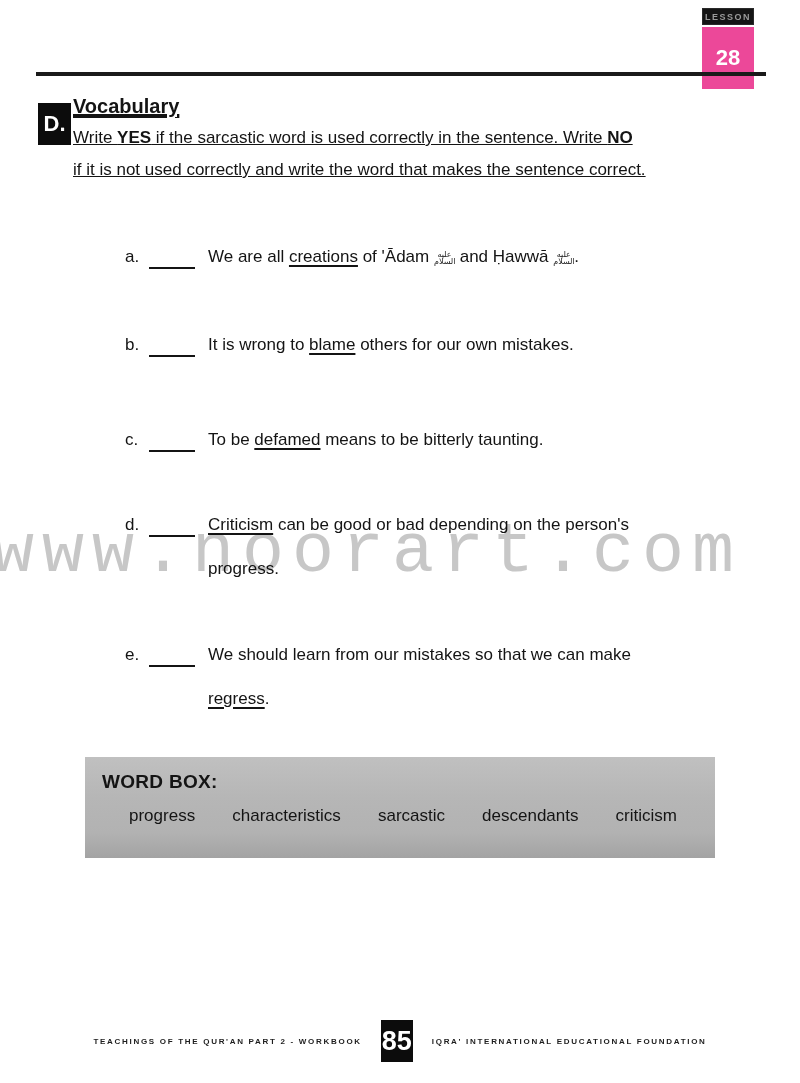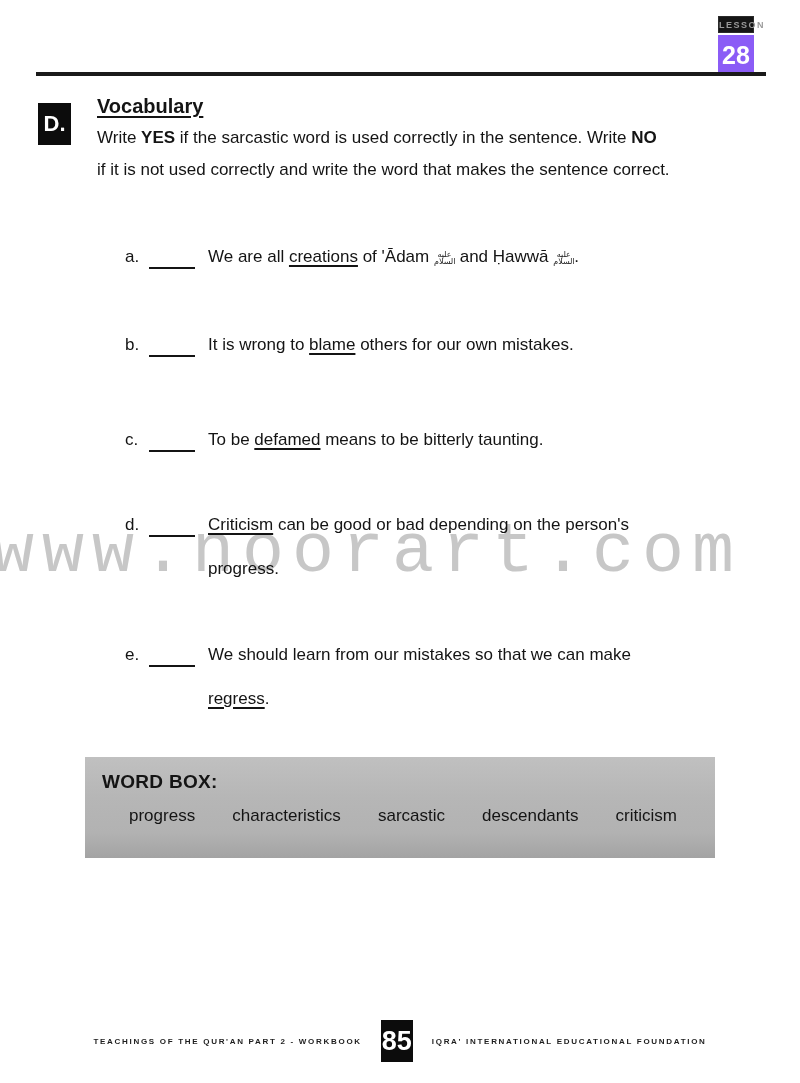--- a/index.html
+++ b/index.html
@@ -8,44 +8,44 @@
     width: 800px;
     height: 1083px;
     margin: 0 auto;
     background: #ffffff;
     font-family: "Liberation Sans", sans-serif;
     color: #141414;
     overflow: hidden;
   }
 
   
-  .lesson-badge { position: absolute; top: 16px; right: 46px; width: 36px; text-align: center; }
+  .lesson-badge { position: absolute; top: 8px; right: 46px; width: 52px; text-align: center; }
   .lesson-label {
     background: #151515; color: #9a9a9a;
     font-size: 9px; font-weight: bold; letter-spacing: 1.5px;
     padding: 3px 0 2px; margin-bottom: 2px;
     border: 1px solid #2a2a2a;
   }
   .lesson-number {
-    background: #8b5cf6; color: #ffffff;
-    font-size: 25px; font-weight: bold; line-height: 30px; padding: 5px 0;
+    background: #ec4899; color: #ffffff;
+    font-size: 22px; font-weight: bold; line-height: 30px; padding: 16px 0;
   }
 
   
   .top-rule { position: absolute; top: 72px; left: 36px; width: 730px; height: 4px; background: #1a1a1a; }
 
   
   .section-row { position: absolute; top: 95px; left: 38px; width: 700px; display: flex; align-items: flex-start; }
   .d-badge {
     flex: none; width: 33px; height: 42px; margin-top: 8px;
     background: #0c0c0c; color: #ffffff;
     font-size: 22px; font-weight: bold;
     display: flex; align-items: center; justify-content: center;
   }
-  .section-body { margin-left: 26px; }
+  .section-body { margin-left: 2px; text-decoration: underline; }
   .section-title {
     font-size: 20px; font-weight: bold; margin: 0 0 4px;
     text-decoration: underline; text-underline-offset: 3px; text-decoration-thickness: 2px;
   }
   .instructions { font-size: 17px; line-height: 32px; margin: 0; width: 640px; }
 
   .b { font-weight: bold; }
   .u { text-decoration: underline; text-underline-offset: 3px; text-decoration-thickness: 1.5px; }
   .arabic {
     font-family: Liberation Sans, sans-serif;

